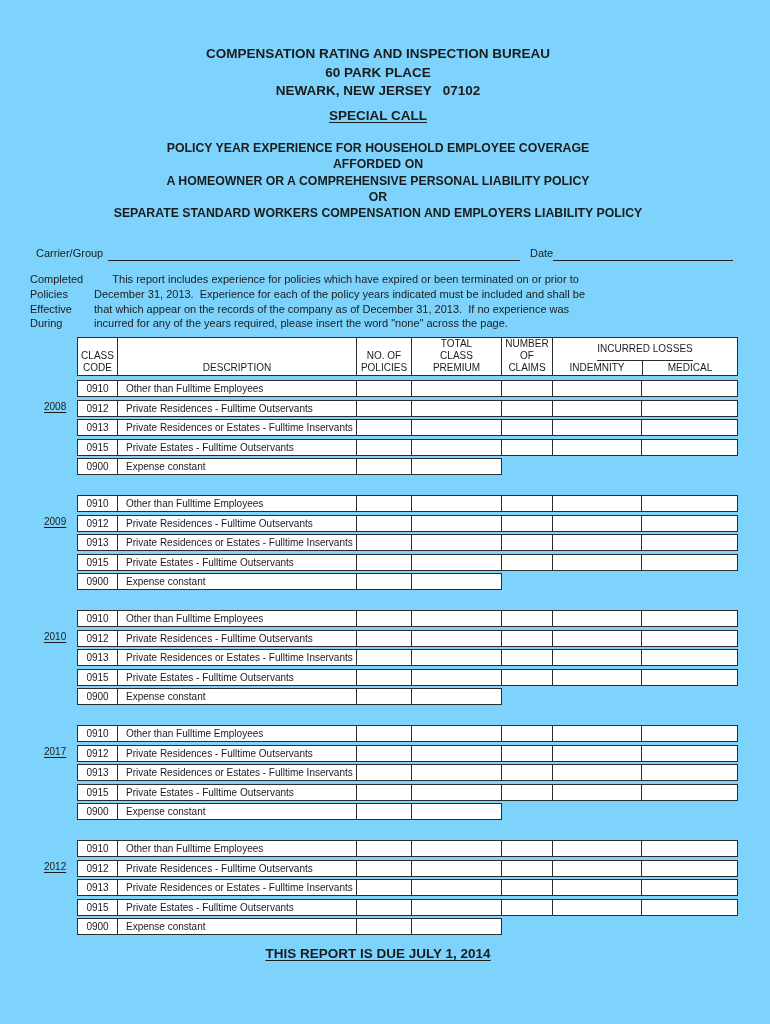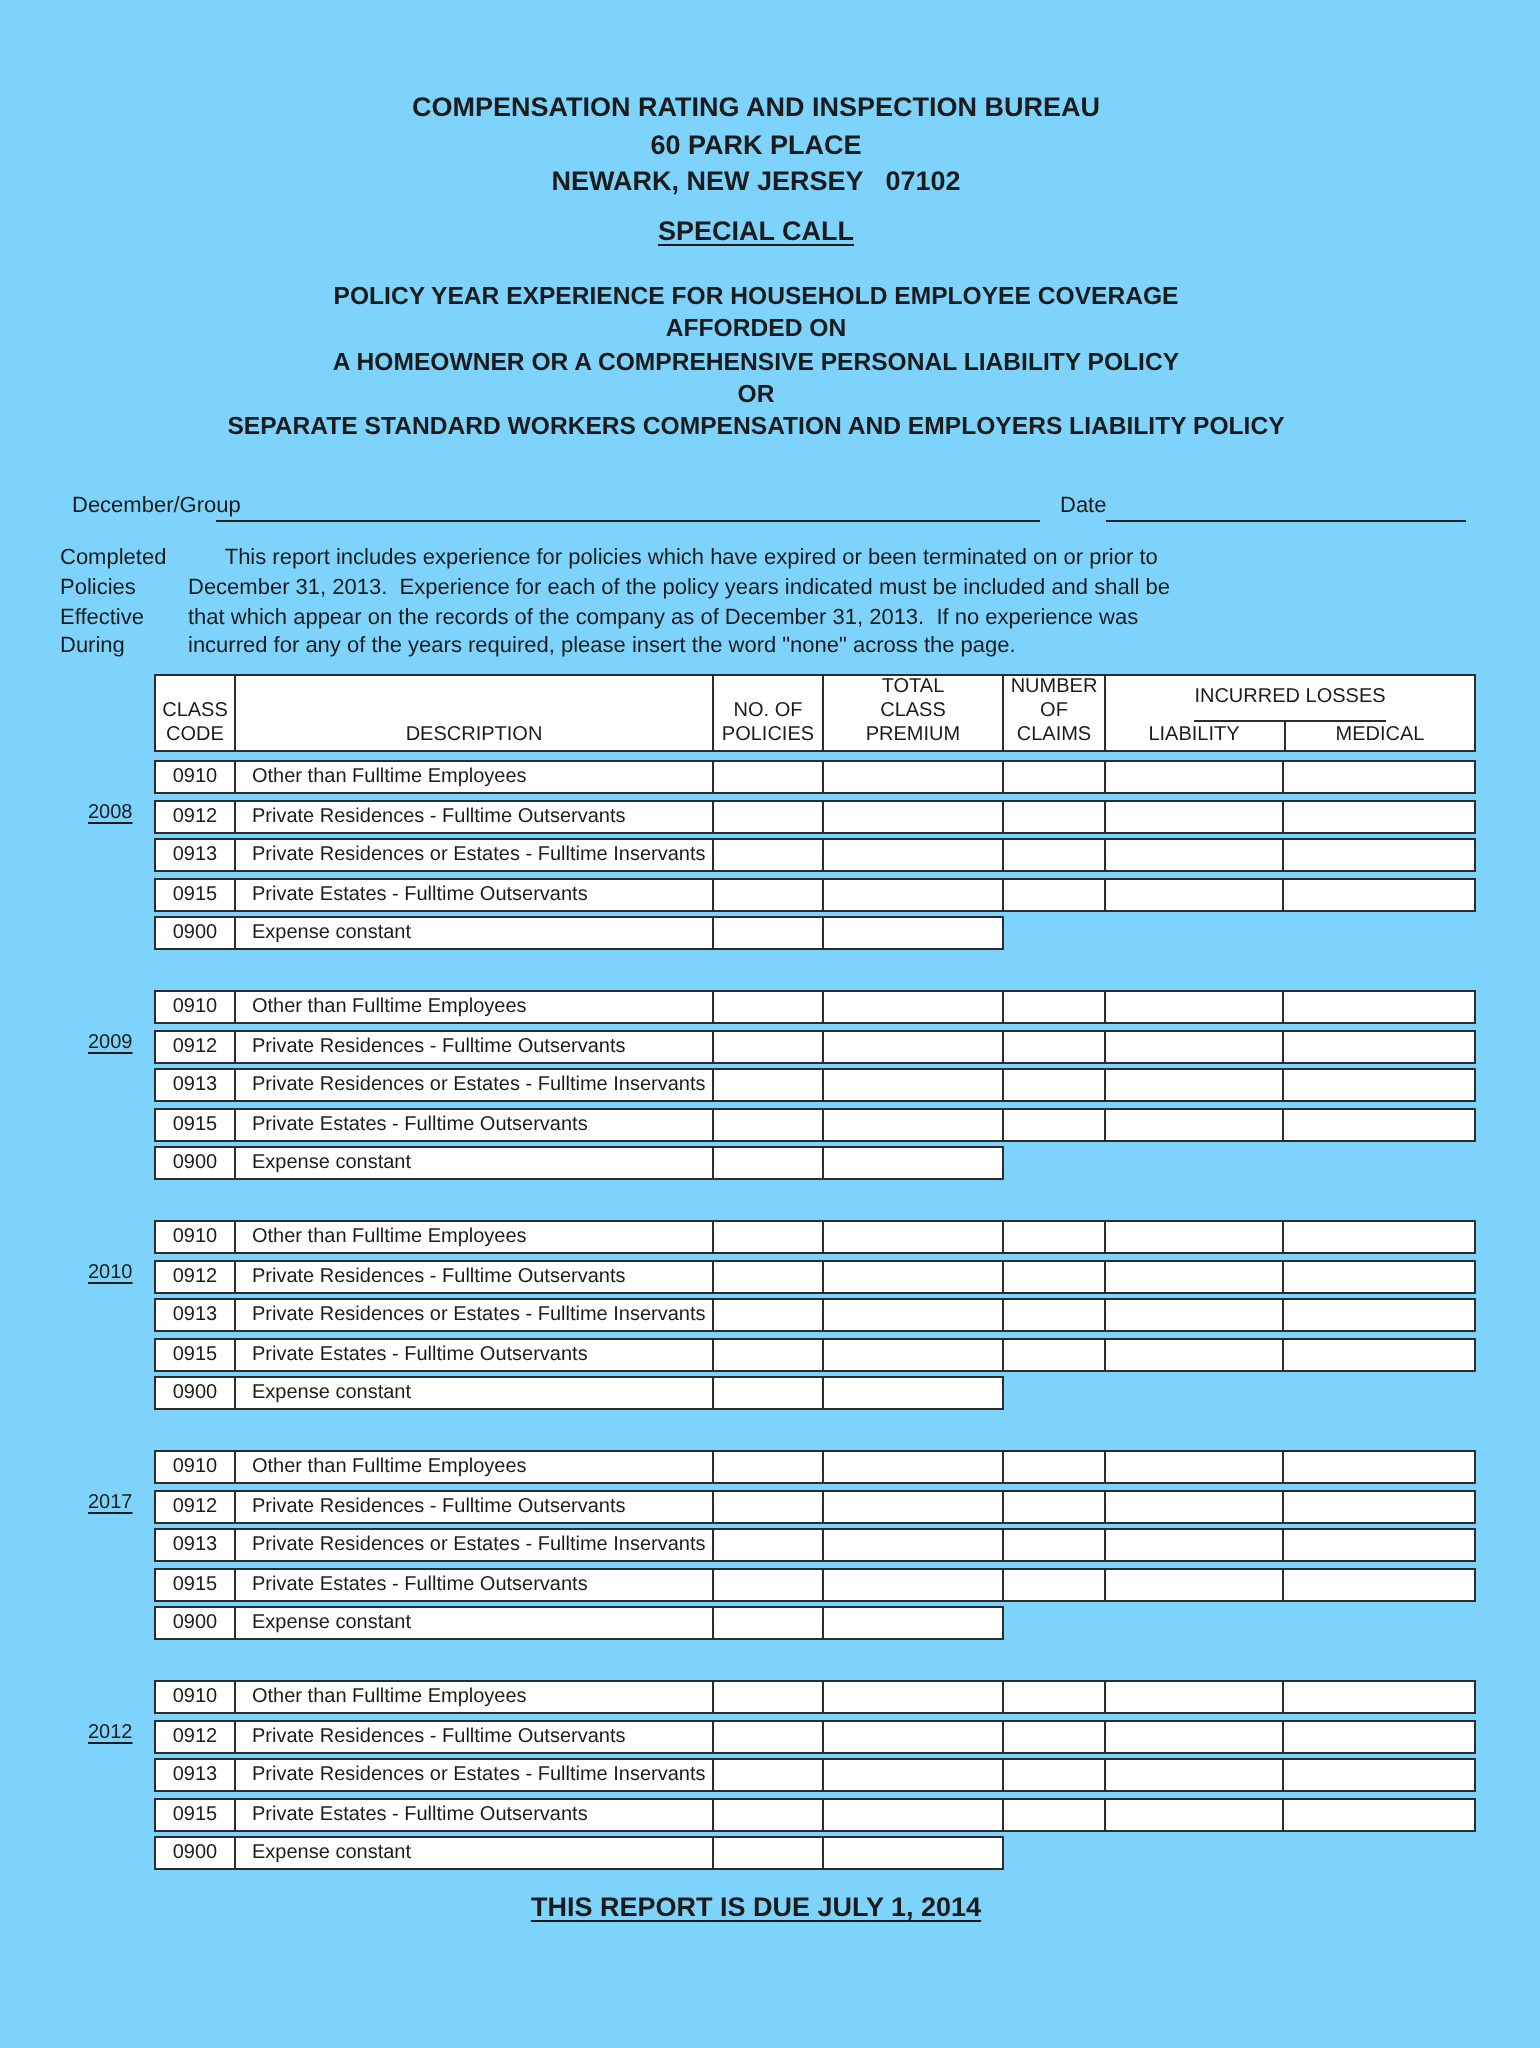--- a/index.html
+++ b/index.html
@@ -81,21 +81,21 @@
   <div class="center-band org-block"><span>COMPENSATION RATING AND INSPECTION BUREAU</span><br><span>60 PARK PLACE</span><br><span>NEWARK, NEW JERSEY   07102</span></div>
 
   <div class="center-band subtitle">POLICY YEAR EXPERIENCE FOR HOUSEHOLD EMPLOYEE COVERAGE
 AFFORDED ON
 A HOMEOWNER OR A COMPREHENSIVE PERSONAL LIABILITY POLICY
 OR
 SEPARATE STANDARD WORKERS COMPENSATION AND EMPLOYERS LIABILITY POLICY</div>
 
   <div class="center-band special-call">SPECIAL CALL</div>
 
-  <div class="field-label carrier-label">December/Group</div>
+  <div class="field-label carrier-label">Carrier/Group</div>
   <div class="fill-line carrier-line"></div>
   <div class="field-label date-label">Date</div>
   <div class="fill-line date-line"></div>
 
   <div class="side-label">Completed
 Policies
 Effective
 During</div>
   <div class="paragraph">      This report includes experience for policies which have expired or been terminated on or prior to
 December 31, 2013.  Experience for each of the policy years indicated must be included and shall be
@@ -110,21 +110,21 @@
 POLICIES</div>
     <div class="th th-prem">TOTAL
 CLASS
 PREMIUM</div>
     <div class="th th-clm">NUMBER
 OF
 CLAIMS</div>
     <div class="th th-il">
       <div class="il-top">INCURRED LOSSES</div>
       <div class="il-bot">
-        <div class="il-ind">LIABILITY</div>
+        <div class="il-ind">INDEMNITY</div>
         <div class="il-med">MEDICAL</div>
       </div>
     </div>
   </div>
 
   <div class="blocks">
     <div class="yearblock">
       <div class="yearlabel">2008</div>
       <div class="rows">
           <div class="trow">

